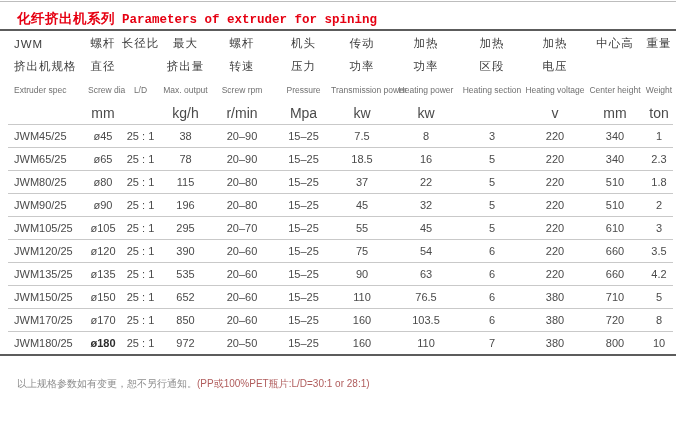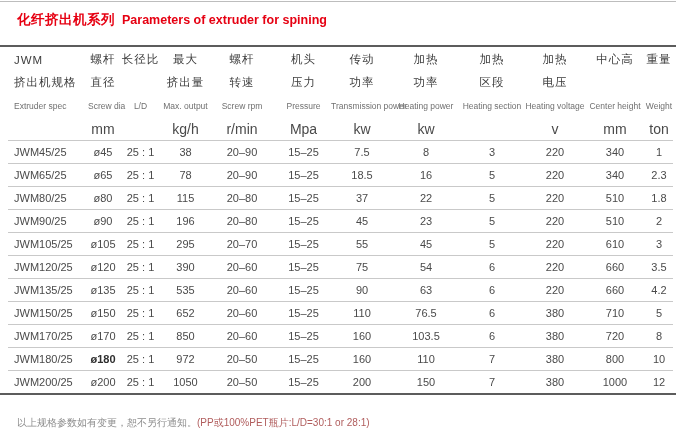--- a/index.html
+++ b/index.html
@@ -15,22 +15,23 @@
     position: relative;
     width: 676px;
     height: 438px;
     background: #ffffff;
   }
   .top-rule {
     margin-top: 1px;
     border-top: 1px solid #bdbdbd;
   }
   .title-bar {
-    padding: 8px 0 16px 17px;
+    padding: 8px 0 1px 17px;
     white-space: nowrap;
+    font-family: Liberation Mono, monospace;
   }
   .title-cn {
     color: #e60012;
     font-weight: bold;
     font-size: 13.5px;
     letter-spacing: 0.5px;
   }
   .title-en {
     color: #e60012;
     font-weight: bold;
@@ -227,21 +228,21 @@
           <td>1.8</td>
         </tr>
         <tr>
           <td>JWM90/25</td>
           <td>ø90</td>
           <td>25 : 1</td>
           <td>196</td>
           <td>20–80</td>
           <td>15–25</td>
           <td>45</td>
-          <td>23</td>
+          <td>32</td>
           <td>5</td>
           <td>220</td>
           <td>510</td>
           <td>2</td>
         </tr>
         <tr>
           <td>JWM105/25</td>
           <td>ø105</td>
           <td>25 : 1</td>
           <td>295</td>
@@ -317,34 +318,20 @@
           <td>972</td>
           <td>20–50</td>
           <td>15–25</td>
           <td>160</td>
           <td>110</td>
           <td>7</td>
           <td>380</td>
           <td>800</td>
           <td>10</td>
         </tr>
-        <tr>
-          <td>JWM200/25</td>
-          <td>ø200</td>
-          <td>25 : 1</td>
-          <td>1050</td>
-          <td>20–50</td>
-          <td>15–25</td>
-          <td>200</td>
-          <td>150</td>
-          <td>7</td>
-          <td>380</td>
-          <td>1000</td>
-          <td>12</td>
-        </tr>
       </tbody>
   </table>
 
   <div class="bottom-rule"></div>
 
   <div class="footer">
     <span class="footer-note">以上规格参数如有变更，恕不另行通知。</span><span class="footer-paren">(PP或100%PET瓶片:L/D=30:1 or 28:1)</span>
   </div>
 
 </div>

